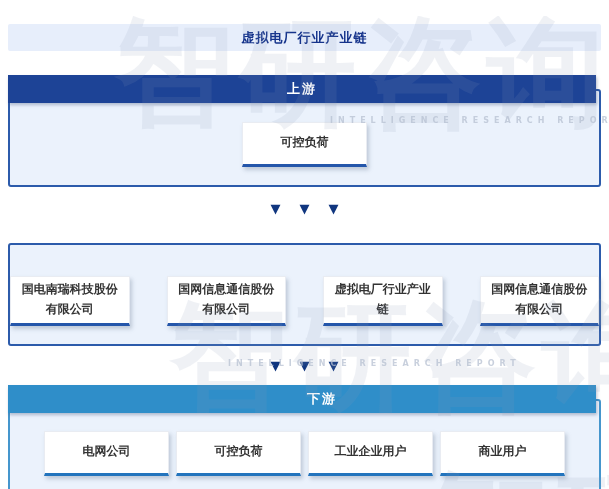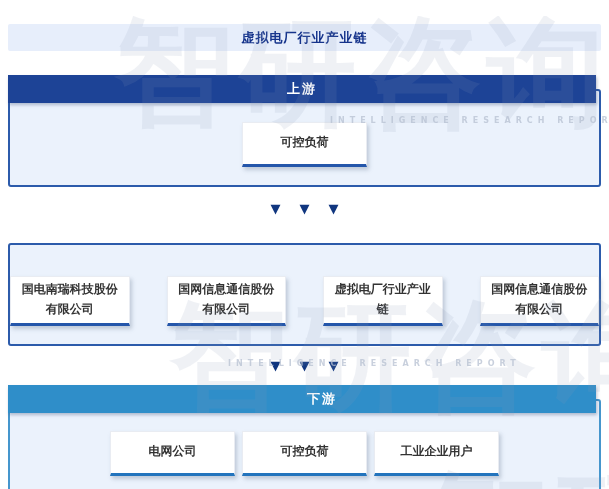--- a/index.html
+++ b/index.html
@@ -129,20 +129,21 @@
     <span class="tri">▼</span>
     <span class="tri">▼</span>
   </div>
 
   <div class="section downstream down" style="top:369px;height:110px;">
     <div class="sec-body">
       <div class="cards">
         <div class="card">电网公司</div>
         <div class="card">可控负荷</div>
         <div class="card">工业企业用户</div>
+        <div class="card">商业用户</div>
       </div>
     </div>
     <div class="sec-header">下游</div>
   </div>
 
   <div class="wm wm-big" style="left:115px;top:-22px;">智研咨询</div>
   <div class="wm wm-small" style="left:330px;top:100px;">INTELLIGENCE RESEARCH REPORT</div>
   <div class="wm wm-big" style="left:170px;top:262px;">智研咨询</div>
   <div class="wm wm-small" style="left:228px;top:343px;">INTELLIGENCE RESEARCH REPORT</div>
   <div class="wm wm-big" style="left:430px;top:432px;">智研咨询</div>

